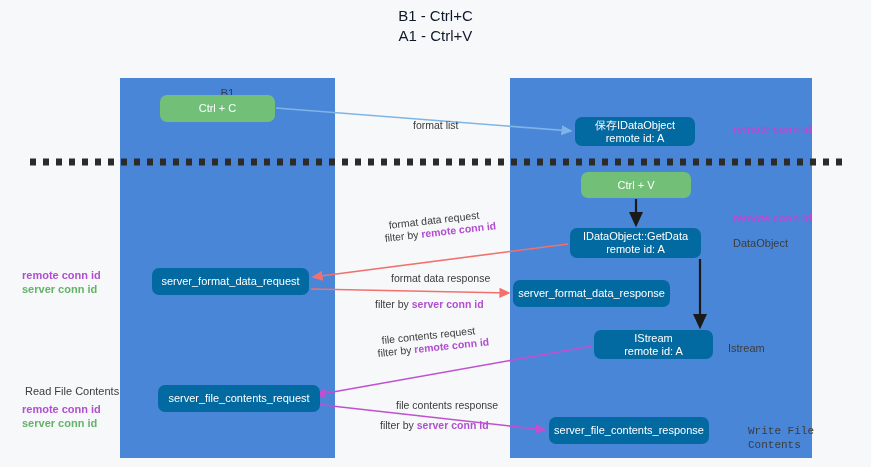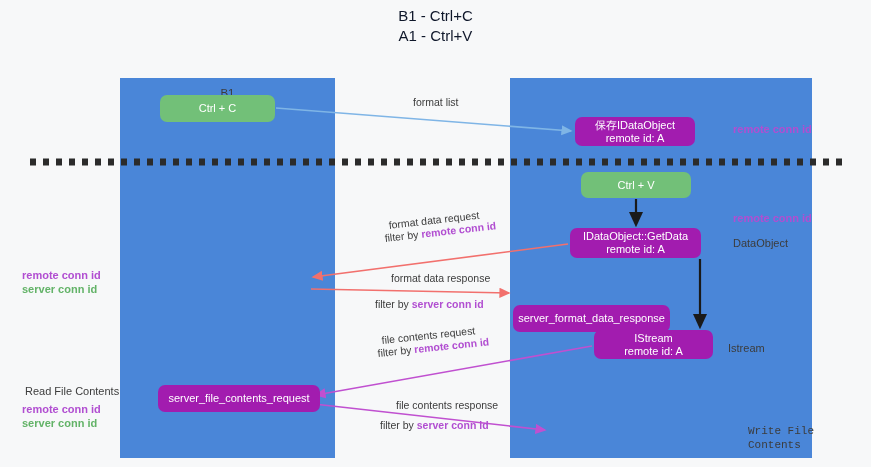--- a/index.html
+++ b/index.html
@@ -22,48 +22,48 @@
 
   #title{
     position:absolute;left:0;top:6px;width:871px;text-align:center;
     color:#0f172a;font-size:15px;line-height:20px;
   }
 
   .box{position:absolute;box-sizing:border-box;display:flex;
        align-items:center;justify-content:center;text-align:center;
        color:#ffffff;font-size:11px;line-height:13px;border-radius:7px;}
   .green{background:#72c078;}
-  .orange{background:#a21caf;}
+  .orange{background:#0369a1;}
 
   #box-ctrlc{left:160px;top:95px;width:115px;height:27px;}
   #box-ctrlv{left:581px;top:172px;width:110px;height:26px;}
   #box-idataobject{left:575px;top:117px;width:120px;height:29px;}
   #box-getdata{left:570px;top:228px;width:131px;height:30px;}
   #box-fmt-req{left:152px;top:268px;width:157px;height:27px;}
-  #box-fmt-resp{left:513px;top:280px;width:157px;height:27px;margin-top:25px;}
+  #box-fmt-resp{left:513px;top:280px;width:157px;height:27px;}
   #box-istream{left:594px;top:330px;width:119px;height:29px;}
   #box-file-req{left:150px;top:385px;width:162px;height:27px;margin-left:8px;}
   #box-file-resp{left:549px;top:417px;width:160px;height:27px;}
 
   .side-label{position:absolute;font-size:11px;line-height:14px;color:#3c3c3c;}
   .c-purple{color:#b14ed1;font-weight:bold;}
   .c-green{color:#63b368;font-weight:bold;}
   .c-dark{color:#3c3c3c;}
 
   #lbl-rci-1{left:733px;top:122px;}
   #lbl-rci-2{left:733px;top:211px;}
   #lbl-dataobject{left:733px;top:236px;}
   #lbl-istream{left:728px;top:341px;}
   #lbl-write{left:748px;top:424px;font-family:Liberation Mono, monospace;}
   #lbl-left-conn{left:22px;top:268px;}
   #lbl-read{left:25px;top:384px;}
   #lbl-left-conn2{left:22px;top:402px;}
 
   .arrow-lbl{position:absolute;font-size:10.5px;line-height:13px;color:#3c3c3c;white-space:nowrap;}
-  #al-formatlist{left:398px;top:96px;padding-left:15px;}
+  #al-formatlist{left:398px;top:119px;padding-left:15px;}
   #al-fdr1{left:388px;top:219px;transform:rotate(-6.5deg);transform-origin:left top;}
   #al-fdr2{left:384px;top:232px;transform:rotate(-6.5deg);transform-origin:left top;}
   #al-fdresp1{left:391px;top:272px;}
   #al-fdresp2{left:375px;top:298px;}
   #al-fcr1{left:381px;top:334px;transform:rotate(-6deg);transform-origin:left top;}
   #al-fcr2{left:377px;top:347px;transform:rotate(-6deg);transform-origin:left top;}
   #al-fcresp1{left:396px;top:399px;}
   #al-fcresp2{left:380px;top:419px;}
 
   svg#wires{position:absolute;left:0;top:0;width:871px;height:467px;pointer-events:none;}
@@ -136,36 +136,42 @@
     <span>Ctrl + V</span>
   </div>
 
   <div class="box orange" id="box-getdata">
     <div>
       <div>IDataObject::GetData</div>
       <div>remote id: A</div>
     </div>
   </div>
 
+  <div class="box orange" id="box-fmt-req">
+    <span>server_format_data_request</span>
+  </div>
 
   <div class="box orange" id="box-fmt-resp">
     <span>server_format_data_response</span>
   </div>
 
   <div class="box orange" id="box-istream">
     <div>
       <div>IStream</div>
       <div>remote id: A</div>
     </div>
   </div>
 
   <div class="box orange" id="box-file-req">
     <span>server_file_contents_request</span>
   </div>
 
+  <div class="box orange" id="box-file-resp">
+    <span>server_file_contents_response</span>
+  </div>
 
   <div class="arrow-lbl" id="al-formatlist">format list</div>
 
   <div class="arrow-lbl" id="al-fdr1">format data request</div>
   <div class="arrow-lbl" id="al-fdr2">
     <span class="c-dark">filter by </span><span class="c-purple">remote conn id</span>
   </div>
 
   <div class="arrow-lbl" id="al-fdresp1">format data response</div>
   <div class="arrow-lbl" id="al-fdresp2">

